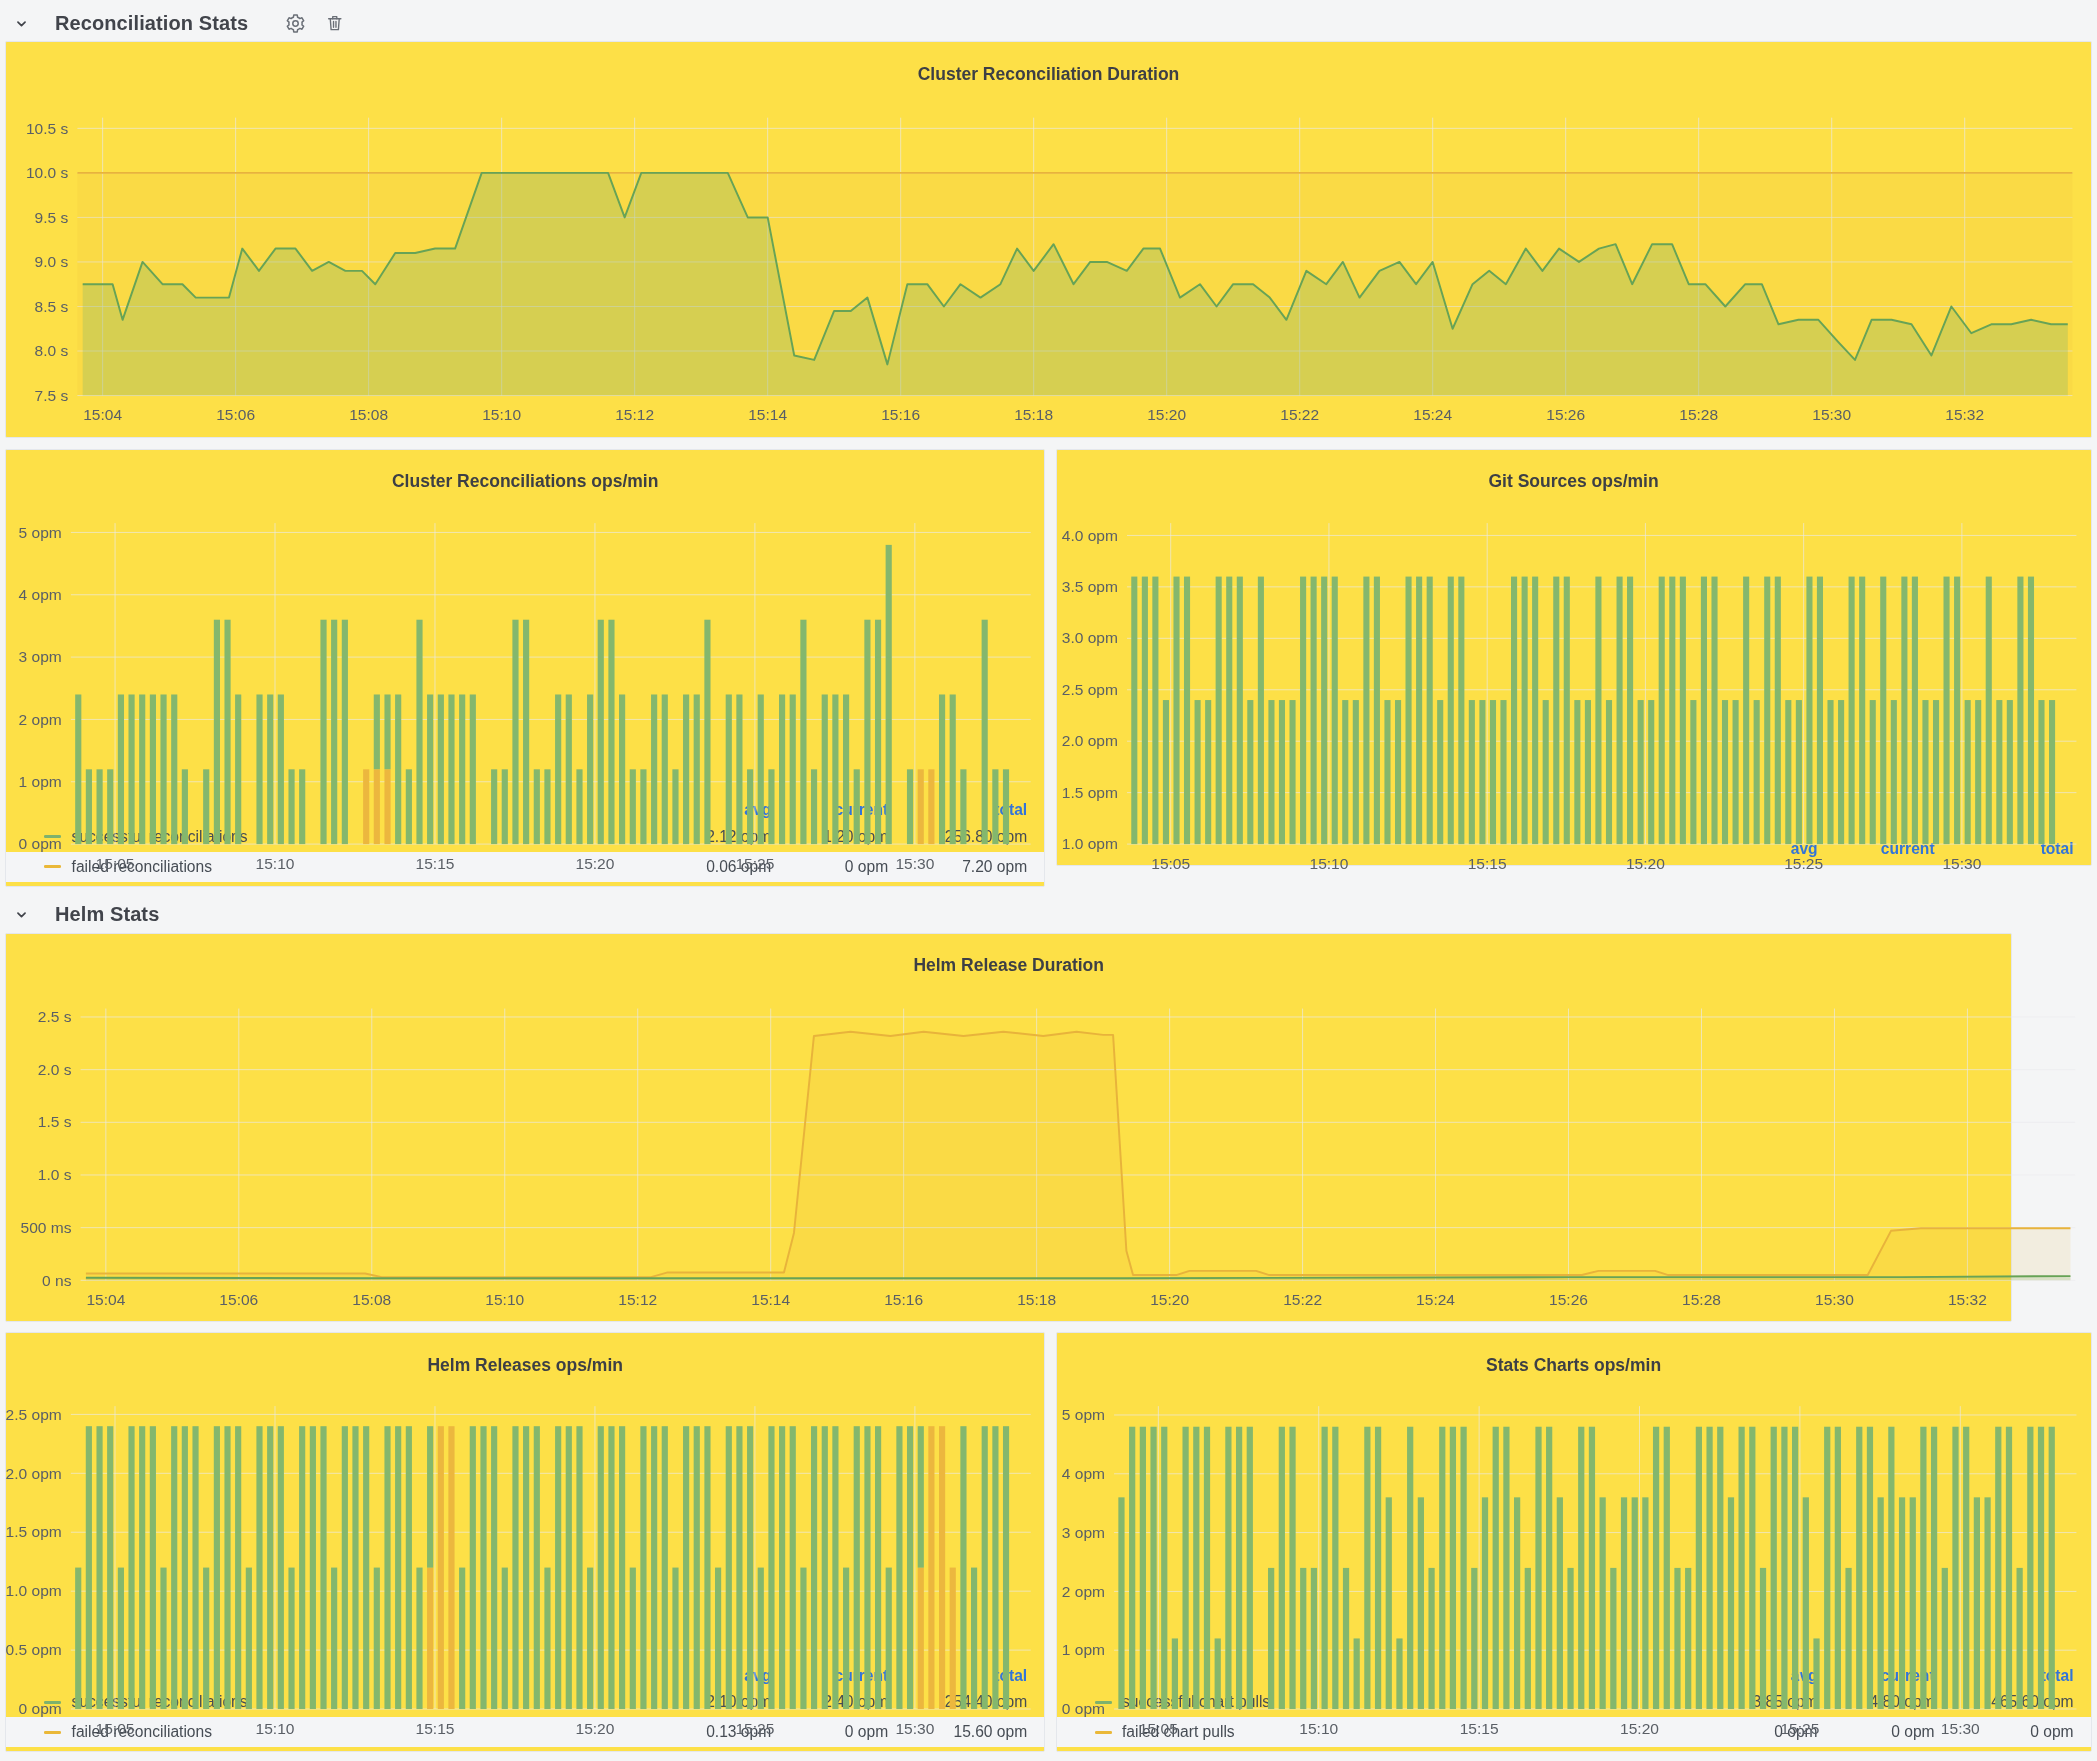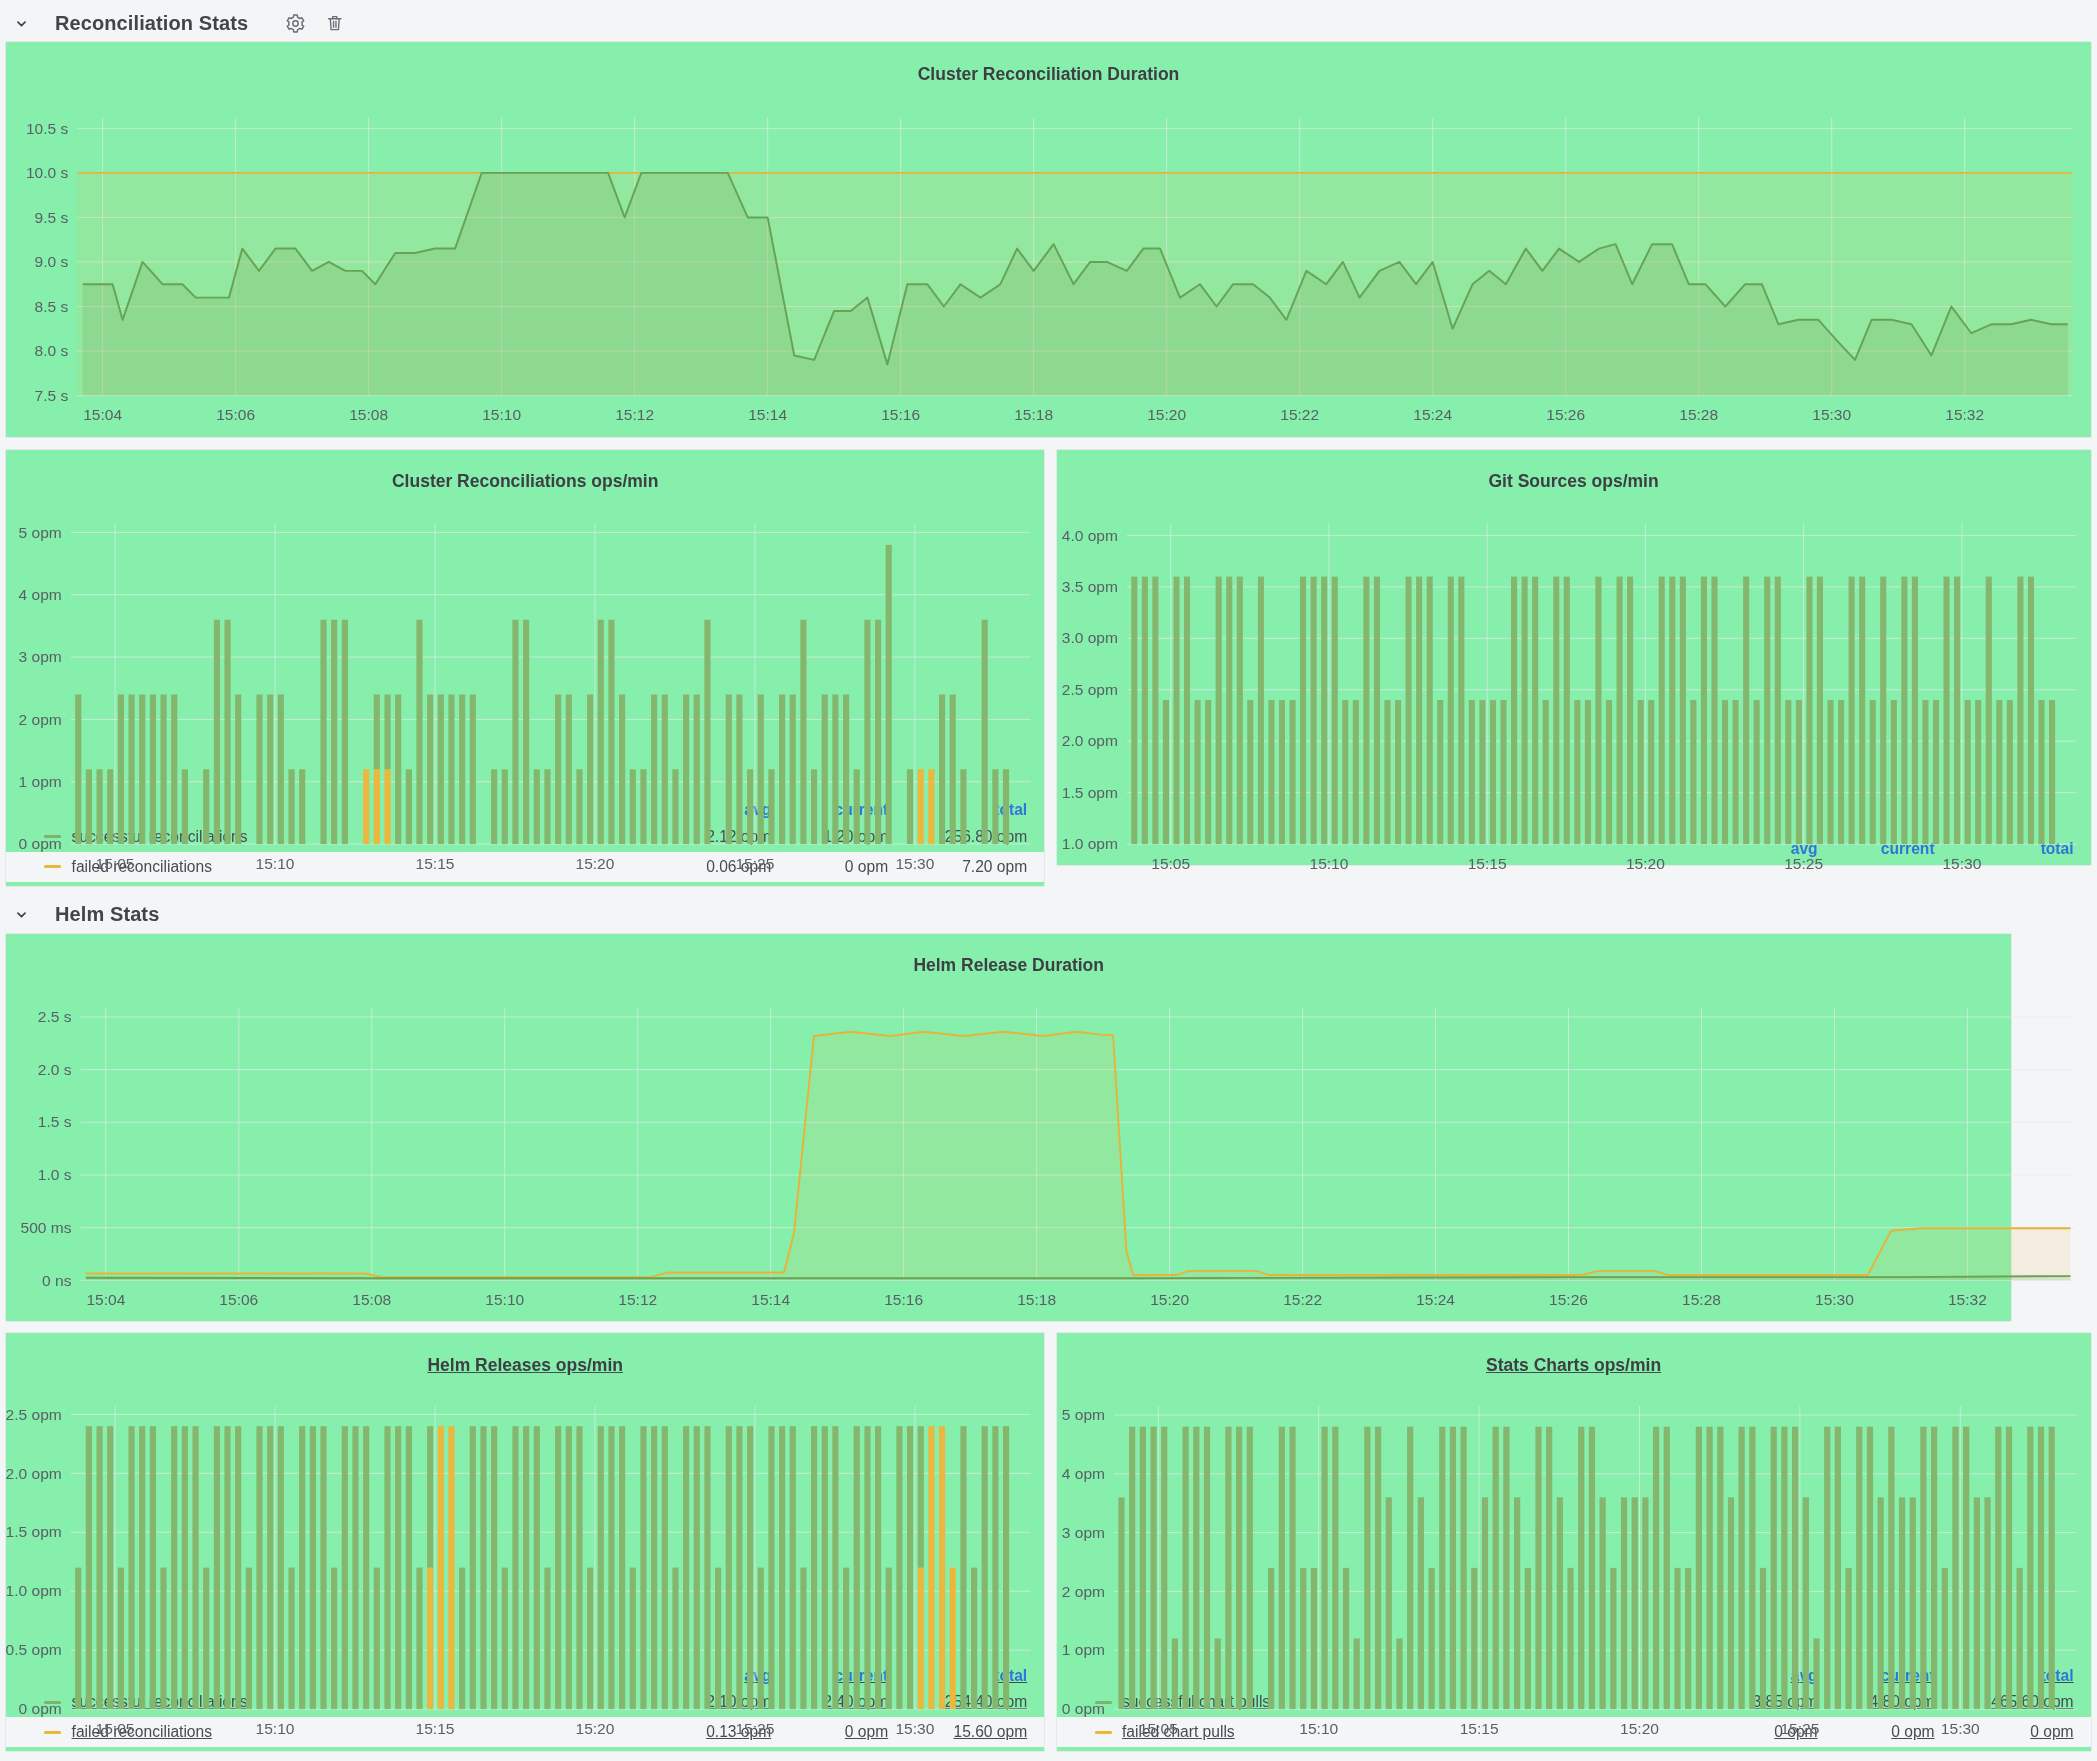--- a/index.html
+++ b/index.html
@@ -4,21 +4,21 @@
 <style>
   html,body{margin:0;padding:0;background:#f4f5f6;}
   body{width:2097px;height:1761px;font-family:"Liberation Sans",sans-serif;color:#464c54;overflow:hidden;}
   .page{padding:5.2px 5.2px 0 5.2px;}
   .row-head{display:flex;align-items:center;height:36px;gap:25px;padding-left:7.8px;}
   .row-head .chev{display:flex;align-items:center;}
   .row-title{font-size:20px;font-weight:700;color:#41444b;letter-spacing:0.1px;}
   .row-icons{display:flex;align-items:center;gap:19.5px;margin-left:11.7px;}
   .row-icons svg{display:block;}
   .grid-row{display:flex;gap:10.4px;margin-bottom:10.4px;}
-  .panel{background:#86efac;border:0.6px solid #e4e7ec;border-radius:1.9px;box-sizing:border-box;display:flex;flex-direction:column;}
+  .panel{background:#fde047;border:0.6px solid #e4e7ec;border-radius:1.9px;box-sizing:border-box;display:flex;flex-direction:column;}
   .panel-title{height:35px;display:flex;align-items:center;justify-content:center;font-size:17.5px;font-weight:600;color:#3d3f45;cursor:pointer;}
   .chart{flex:1;position:relative;}
   .chart svg{position:absolute;left:0;top:0;}
   .tick{font-family:"Liberation Sans",sans-serif;font-size:24px;fill:#5a5f66;}
   .legend{padding-bottom:3.9px;}
   .lg-row{display:flex;align-items:center;height:30px;padding:0 17px 0 38px;}
   .lg-row.alt{background:#f4f5f7;}
   .lg-head{height:23px;}
   .lg-swatch{width:17px;height:2.6px;border-radius:1.3px;margin-right:10.4px;flex:none;}
   .lg-name{font-size:15.6px;color:#464c54;flex:1;cursor:pointer;}
@@ -439,21 +439,21 @@
             <text x="101" y="443" text-anchor="end" class="tick">0 ns</text>
             <path d="M123.2,424.4L553.7,424.4L579.3,430.1L994.4,430.1L1020.1,422.8L1168.7,422.8L1199.4,422.8L1214.8,361.9L1245.6,58.2L1302.0,51.7L1363.5,58.2L1414.7,51.7L1476.2,58.2L1537.7,51.7L1599.2,58.2L1650.5,51.7L1691.5,56.6L1706.8,56.6L1727.3,389.5L1737.6,426.9L1804.2,426.9L1824.7,420.4L1927.2,420.4L1947.7,426.9L2429.5,426.9L2455.1,420.4L2542.2,420.4L2562.7,426.9L2870.2,426.9L2906.1,358.7L2952.2,354.6L3182.8,354.6L3182.8,435L123.2,435Z" fill="rgba(232,179,59,0.12)" stroke="none"></path>
             <path d="M123.2,424.4L553.7,424.4L579.3,430.1L994.4,430.1L1020.1,422.8L1168.7,422.8L1199.4,422.8L1214.8,361.9L1245.6,58.2L1302.0,51.7L1363.5,58.2L1414.7,51.7L1476.2,58.2L1537.7,51.7L1599.2,58.2L1650.5,51.7L1691.5,56.6L1706.8,56.6L1727.3,389.5L1737.6,426.9L1804.2,426.9L1824.7,420.4L1927.2,420.4L1947.7,426.9L2429.5,426.9L2455.1,420.4L2542.2,420.4L2562.7,426.9L2870.2,426.9L2906.1,358.7L2952.2,354.6L3182.8,354.6" fill="none" stroke="#e8b33b" stroke-width="3" stroke-linejoin="round"></path>
             <path d="M123.2,430.9L579.3,431.8L1179.0,431.8L1722.2,431.8L2409.0,430.1L2921.5,430.1L3182.8,428.5L3182.8,435L123.2,435Z" fill="rgba(133,183,109,0.22)" stroke="none"></path>
             <path d="M123.2,430.9L579.3,431.8L1179.0,431.8L1722.2,431.8L2409.0,430.1L2921.5,430.1L3182.8,428.5" fill="none" stroke="#67a356" stroke-width="3" stroke-linejoin="round"></path>
           </svg>
         </div>
     </section>
   </div>
 
-  <div class="grid-row" style="margin-bottom:0;text-decoration:underline;">
+  <div class="grid-row" style="margin-bottom:0;">
     <section class="panel" style="width:1040px;height:420px;">
       <h2 class="panel-title">Helm Releases ops/min</h2>
       <div class="chart">
           <svg width="1039" height="351" viewBox="0 0 1602 541">
             <line x1="168.07999999999998" x2="168.07999999999998" y1="14" y2="481" stroke="#e9eaec" stroke-width="1"></line>
             <text x="168.07999999999998" y="519" text-anchor="middle" class="tick">15:05</text>
             <line x1="414.7466666666667" x2="414.7466666666667" y1="14" y2="481" stroke="#e9eaec" stroke-width="1"></line>
             <text x="414.7466666666667" y="519" text-anchor="middle" class="tick">15:10</text>
             <line x1="661.4133333333334" x2="661.4133333333334" y1="14" y2="481" stroke="#e9eaec" stroke-width="1"></line>
             <text x="661.4133333333334" y="519" text-anchor="middle" class="tick">15:15</text>

